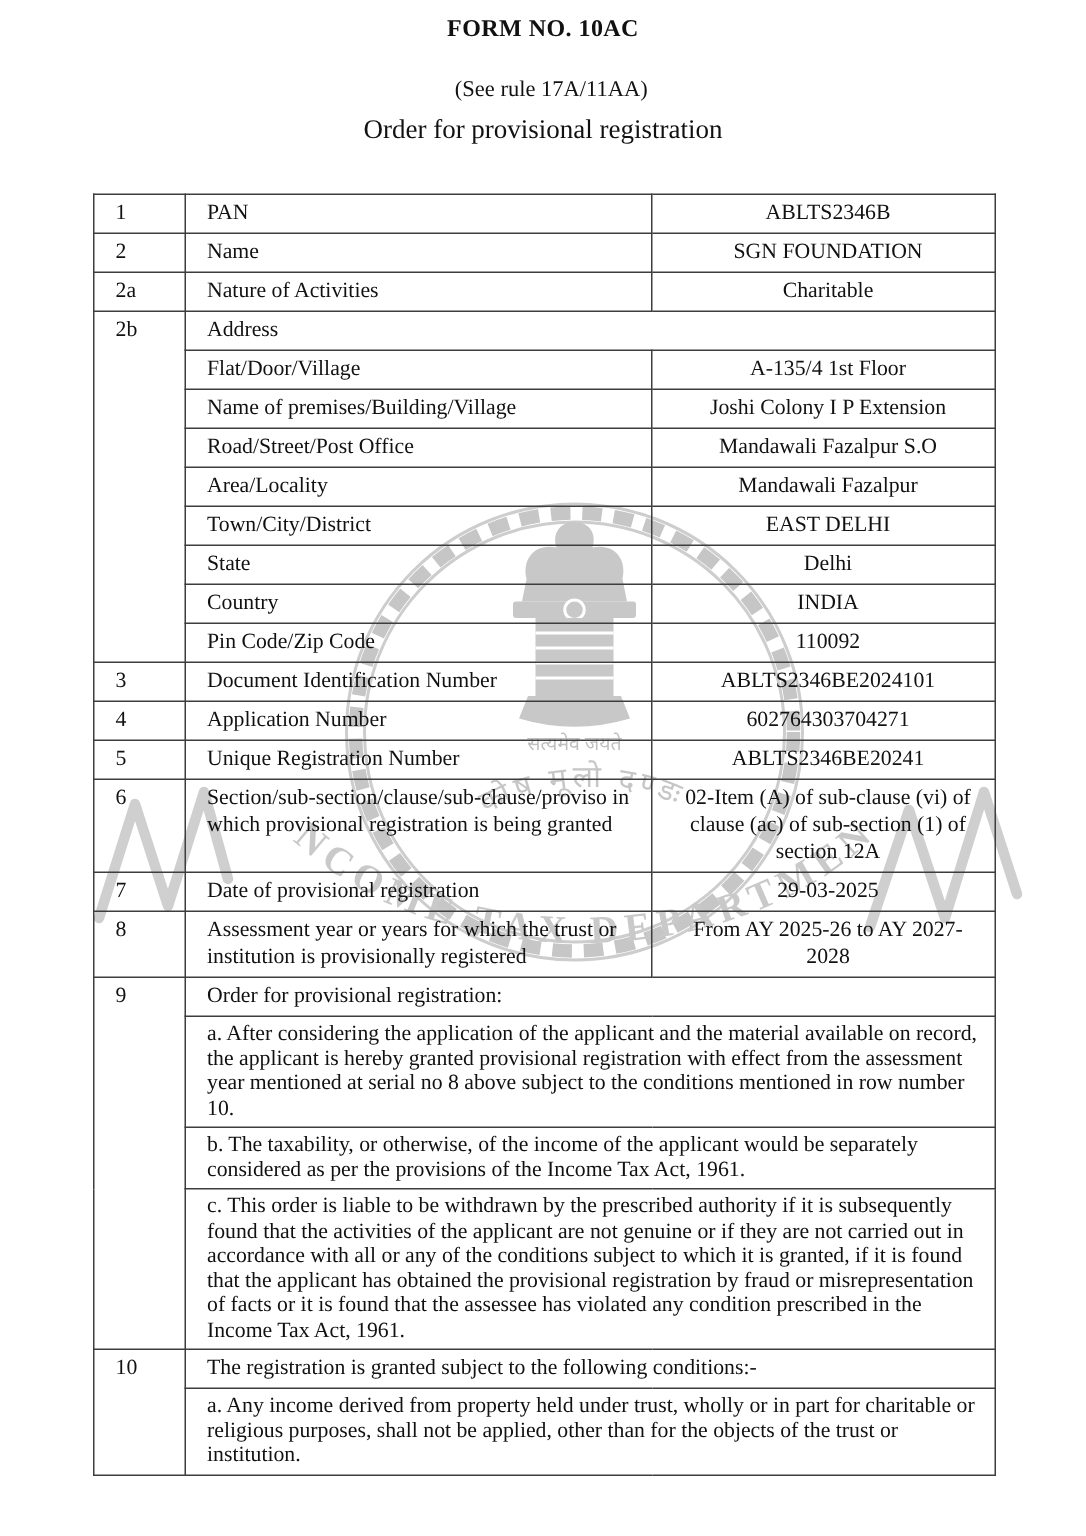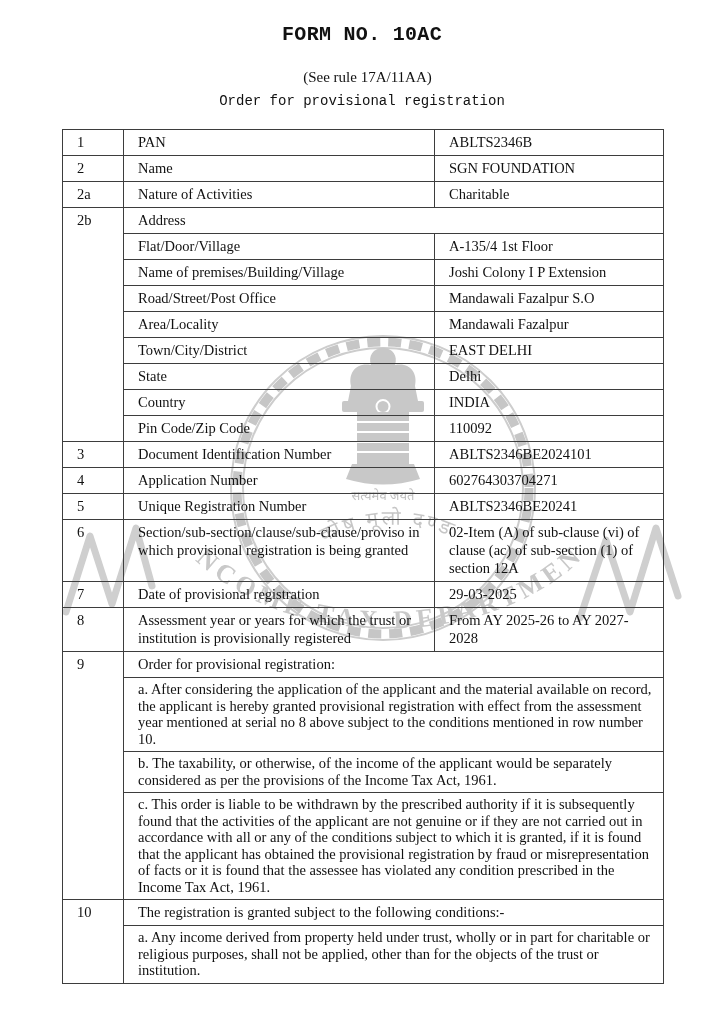--- a/index.html
+++ b/index.html
@@ -8,37 +8,37 @@
     font-family:"Liberation Serif","DejaVu Serif",serif;color:#111111;
   }
   .page{position:relative;width:724px;height:1024px;background:#ffffff;overflow:hidden;}
 
   
   .watermark{position:absolute;top:0;left:0;width:724px;height:1024px;z-index:0;pointer-events:none;}
 
   .content{position:relative;z-index:1;}
 
   .doc-header{text-align:center;}
-  .doc-title{padding-top:23px;font-size:20px;font-weight:bold;letter-spacing:.3px;font-family:Liberation Mono, monospace;}
+  .doc-title{padding-top:11px;font-size:16px;font-weight:bold;letter-spacing:.3px;}
   .doc-rule{margin-top:23px;font-size:15px;margin-left:11px;}
-  .doc-order{margin-top:7px;font-size:14px;font-family:Liberation Mono, monospace;}
+  .doc-order{margin-top:7px;font-size:18px;}
 
   table.form{
     position:absolute;top:129px;left:62px;width:601px;
     border-collapse:collapse;table-layout:fixed;background:transparent;
     font-size:14.5px;line-height:18px;
   }
   table.form td{
     border:1px solid #3d3d3d;
     padding:3px 8px 4px 14px;
     vertical-align:top;
     overflow:hidden;
   }
   td.num{padding-left:12px;}
-  td.val{padding-left:8px;}
+  td.val{padding-left:8px;text-align:center;}
   td.para{line-height:16.5px;}
   col.c-num{width:61px;}
   col.c-label{width:311px;}
   col.c-value{width:229px;}
 </style>
 </head>
 <body>
 
 <div class="page">
 

